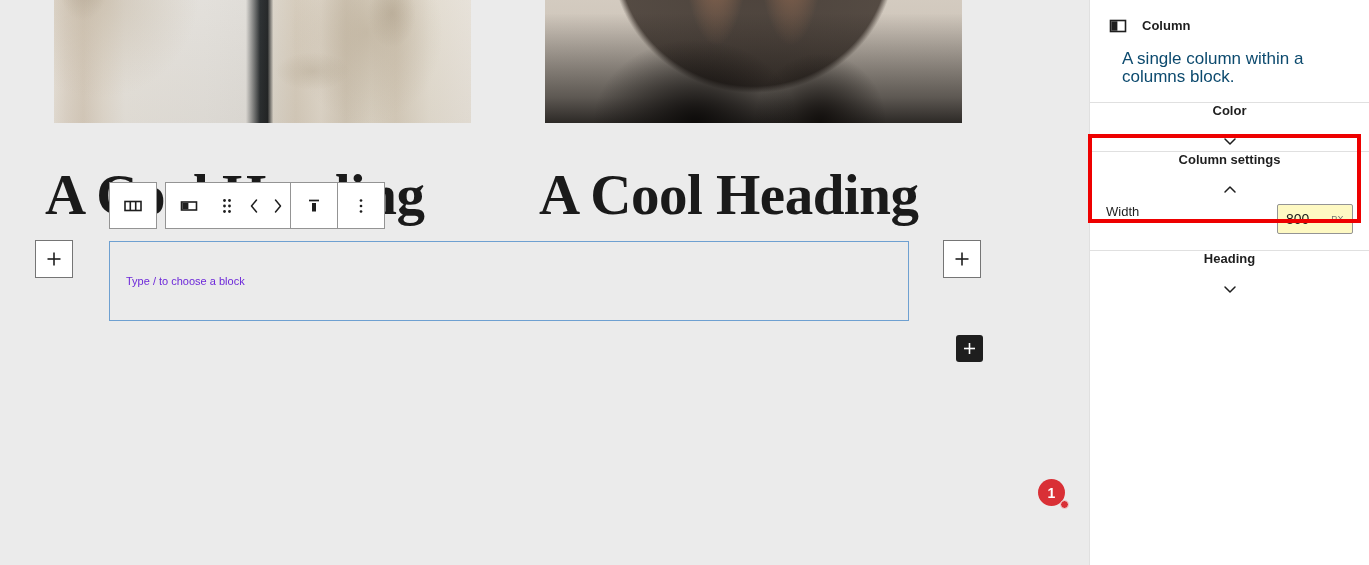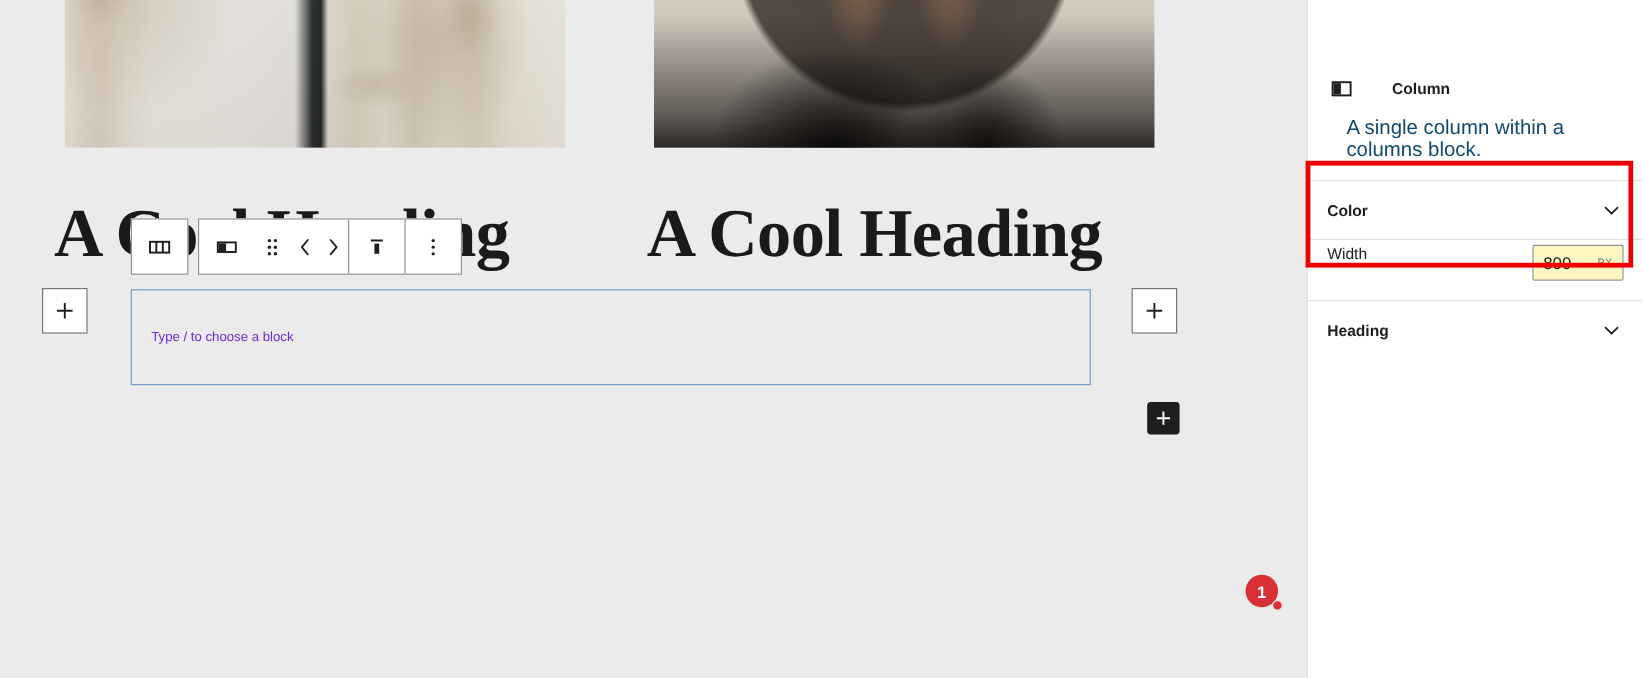--- a/index.html
+++ b/index.html
@@ -183,42 +183,42 @@
     position: absolute; left: 1089px; top: 0;
     width: 280px; height: 565px;
     background: #fff;
     border-left: 1px solid #e0e0e0;
     font-size: 13px;
     color: #1e1e1e;
   }
 
   #block-card { padding: 0 16px 16px 16px; }
   #block-card .bc-head {
-    display: flex; align-items: flex-start; gap: 30px;
+    display: flex; align-items: flex-start; gap: 12px;
     padding-top: 18px;
-    margin-top: 48px;
   }
   #block-card .bc-title {
     font-size: 13px; font-weight: 600; line-height: 16px;
     padding-top: 0;
   }
   #block-card .bc-desc {
     margin-left: 16px; margin-top: 8px;
     font-size: 17px; line-height: 18px; color: #0c4a6e;
   }
 
   .panel { border-top: 1px solid #e0e0e0; }
   .panel-head {
     display: flex; align-items: center; justify-content: space-between;
     height: 48px; padding: 0 16px;
     font-size: 13px; font-weight: 600;
     cursor: pointer; background: #fff;
     border: 0; width: 100%; text-align: left;
     font-family: "Liberation Sans", sans-serif;
     color: #1e1e1e;
+    flex-direction: column;
   }
   .panel-body { padding: 0 16px 16px 16px; }
 
   .row-width {
     display: flex; align-items: flex-start; justify-content: space-between;
     padding-top: 4px;
   }
   .row-width .label { font-size: 13px; }
   .width-input {
     width: 76px; height: 30px;
@@ -407,20 +407,28 @@
         <span>Color</span>
         <span>
           <svg width="20" height="20" viewBox="0 0 20 20" aria-hidden="true">
             <path d="M5 8 L10 13 L15 8" fill="none" stroke="#1e1e1e" stroke-width="1.5" stroke-linecap="round" stroke-linejoin="round"></path>
           </svg>
         </span>
       </button>
     </div>
 
     <div class="panel">
+      <button class="panel-head">
+        <span>Column settings</span>
+        <span>
+          <svg width="20" height="20" viewBox="0 0 20 20" aria-hidden="true">
+            <path d="M5 12 L10 7 L15 12" fill="none" stroke="#1e1e1e" stroke-width="1.5" stroke-linecap="round" stroke-linejoin="round"></path>
+          </svg>
+        </span>
+      </button>
       <div class="panel-body">
         <div class="row-width">
           <span class="label">Width</span>
           <div class="width-input">
             <input type="text" value="800" style="">
             <span class="unit">PX</span>
           </div>
         </div>
       </div>
     </div>

